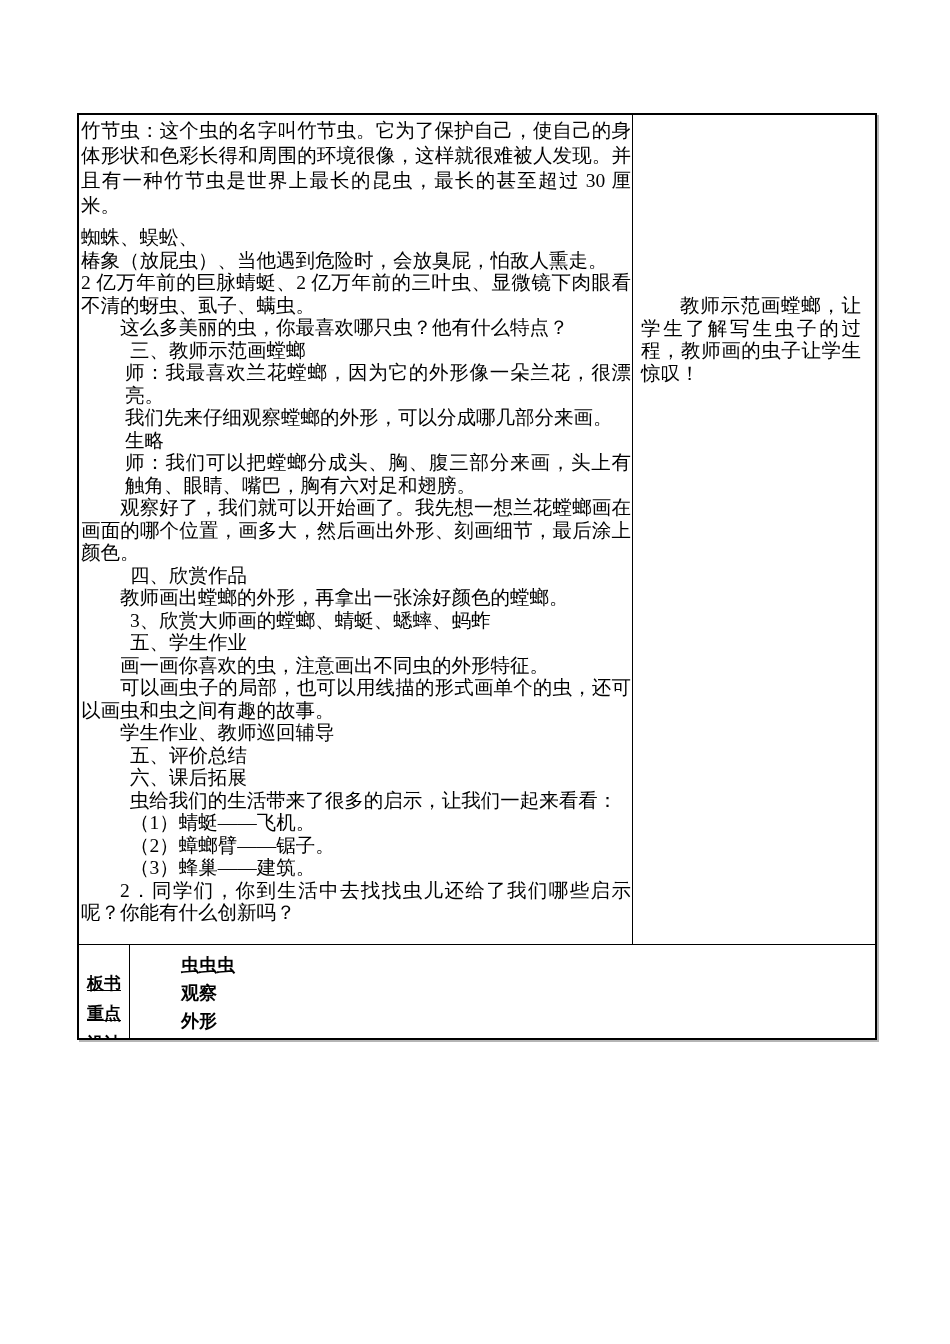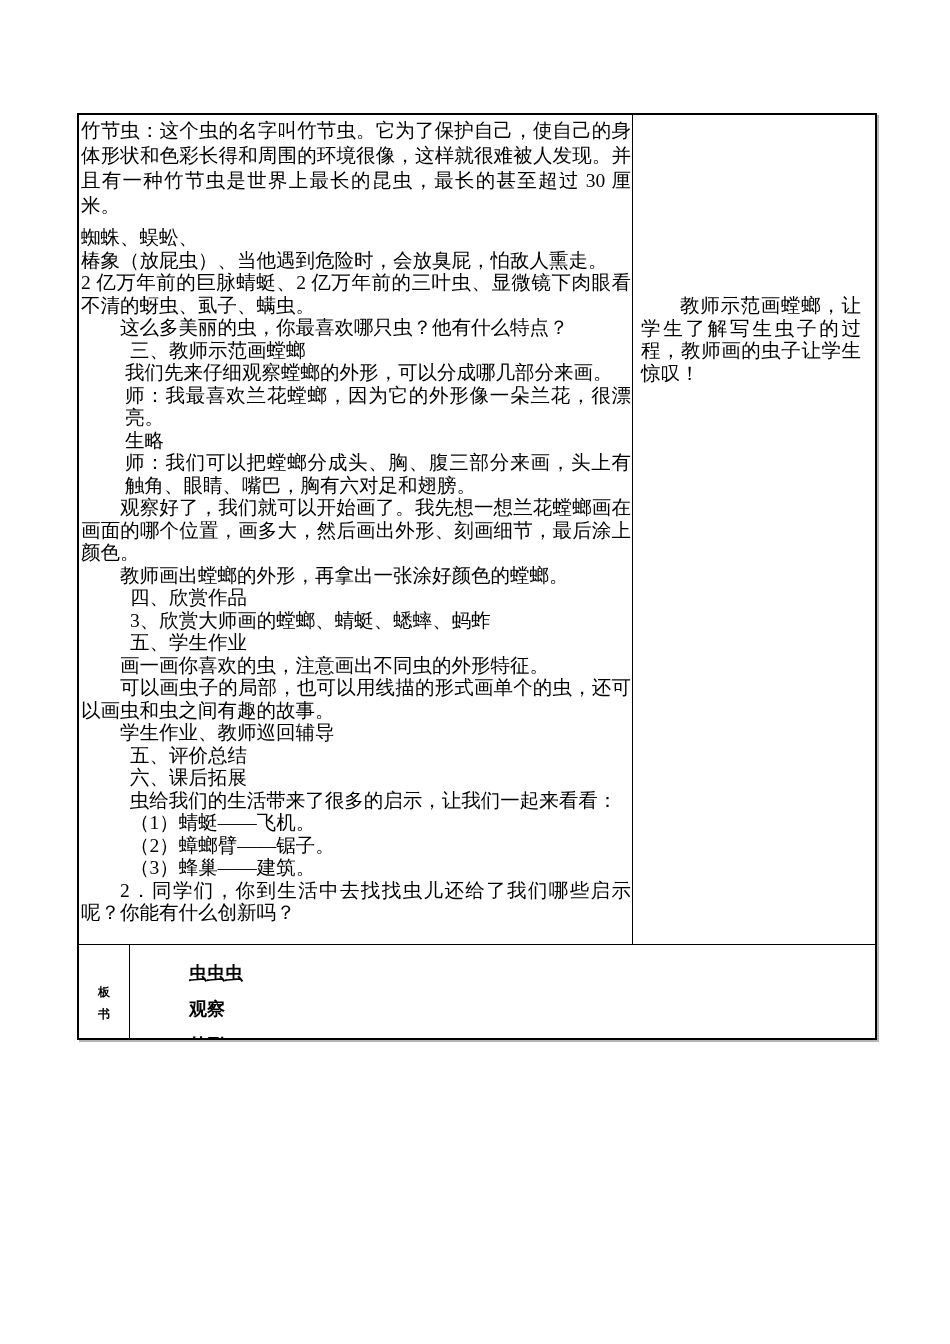--- a/index.html
+++ b/index.html
@@ -62,57 +62,58 @@
   .lower{
     display:flex;
     flex:1;
     overflow:hidden;
   }
   .cell.label{
     width:51px;
     border-right:1px solid #000;
     font-family:"Liberation Sans","DejaVu Sans",sans-serif;
     font-weight:bold;
-    font-size:12px;
+    font-size:17px;
     line-height:22px;
     text-align:center;
     padding-top:20px;
     overflow:hidden;
+    text-decoration:underline;
   }
   .cell.board{
     flex:1;
     font-family:"Liberation Sans","DejaVu Sans",sans-serif;
     font-weight:bold;
     font-size:18px;
     line-height:20px;
     padding:2px 0 0 43px;
     overflow:hidden;
   }
-  .board-line{margin:16px;}
+  .board-line{margin:8px;}
 </style>
 </head>
 <body>
 
 <div class="page">
   <div class="doc-table">
     <div class="upper">
       <div class="cell main" id="main-paragraphs">
           <p class="para ind-none p1">竹节虫：这个虫的名字叫竹节虫。它为了保护自己，使自己的身体形状和色彩长得和周围的环境很像，这样就很难被人发现。并且有一种竹节虫是世界上最长的昆虫，最长的甚至超过 30 厘米。</p>
           <p class="para ind-none">蜘蛛、蜈蚣、</p>
           <p class="para ind-none">椿象（放屁虫）、当他遇到危险时，会放臭屁，怕敌人熏走。</p>
           <p class="para ind-none">2 亿万年前的巨脉蜻蜓、2 亿万年前的三叶虫、显微镜下肉眼看不清的蚜虫、虱子、螨虫。</p>
           <p class="para ind-first">这么多美丽的虫，你最喜欢哪只虫？他有什么特点？</p>
           <p class="para ind-head">三、教师示范画螳螂</p>
+          <p class="para ind-block">师：我最喜欢兰花螳螂，因为它的外形像一朵兰花，很漂亮。</p>
           <p class="para ind-block">我们先来仔细观察螳螂的外形，可以分成哪几部分来画。</p>
-          <p class="para ind-block">师：我最喜欢兰花螳螂，因为它的外形像一朵兰花，很漂亮。</p>
           <p class="para ind-block">生略</p>
           <p class="para ind-block">师：我们可以把螳螂分成头、胸、腹三部分来画，头上有触角、眼睛、嘴巴，胸有六对足和翅膀。</p>
           <p class="para ind-first">观察好了，我们就可以开始画了。我先想一想兰花螳螂画在画面的哪个位置，画多大，然后画出外形、刻画细节，最后涂上颜色。</p>
+          <p class="para ind-head">四、欣赏作品</p>
           <p class="para ind-first">教师画出螳螂的外形，再拿出一张涂好颜色的螳螂。</p>
-          <p class="para ind-head">四、欣赏作品</p>
           <p class="para ind-head">3、欣赏大师画的螳螂、蜻蜓、蟋蟀、蚂蚱</p>
           <p class="para ind-head">五、学生作业</p>
           <p class="para ind-first">画一画你喜欢的虫，注意画出不同虫的外形特征。</p>
           <p class="para ind-first">可以画虫子的局部，也可以用线描的形式画单个的虫，还可以画虫和虫之间有趣的故事。</p>
           <p class="para ind-first">学生作业、教师巡回辅导</p>
           <p class="para ind-head">五、评价总结</p>
           <p class="para ind-head">六、课后拓展</p>
           <p class="para ind-first25">虫给我们的生活带来了很多的启示，让我们一起来看看：</p>
           <p class="para ind-head">（1）蜻蜓——飞机。</p>
           <p class="para ind-head">（2）蟑螂臂——锯子。</p>

